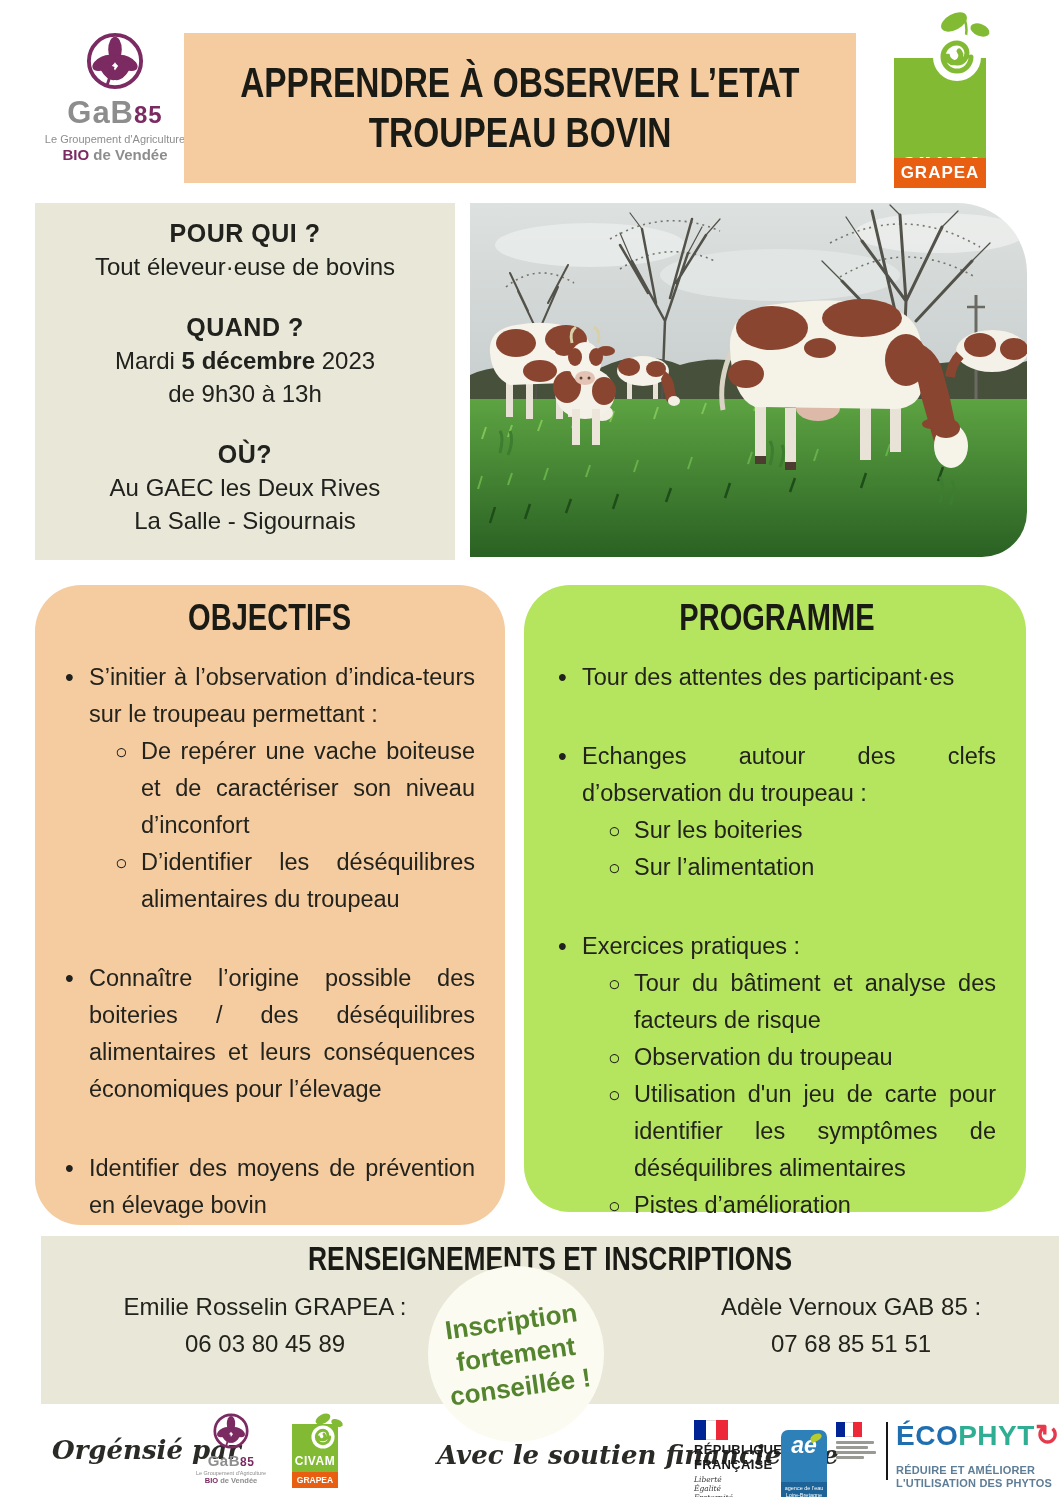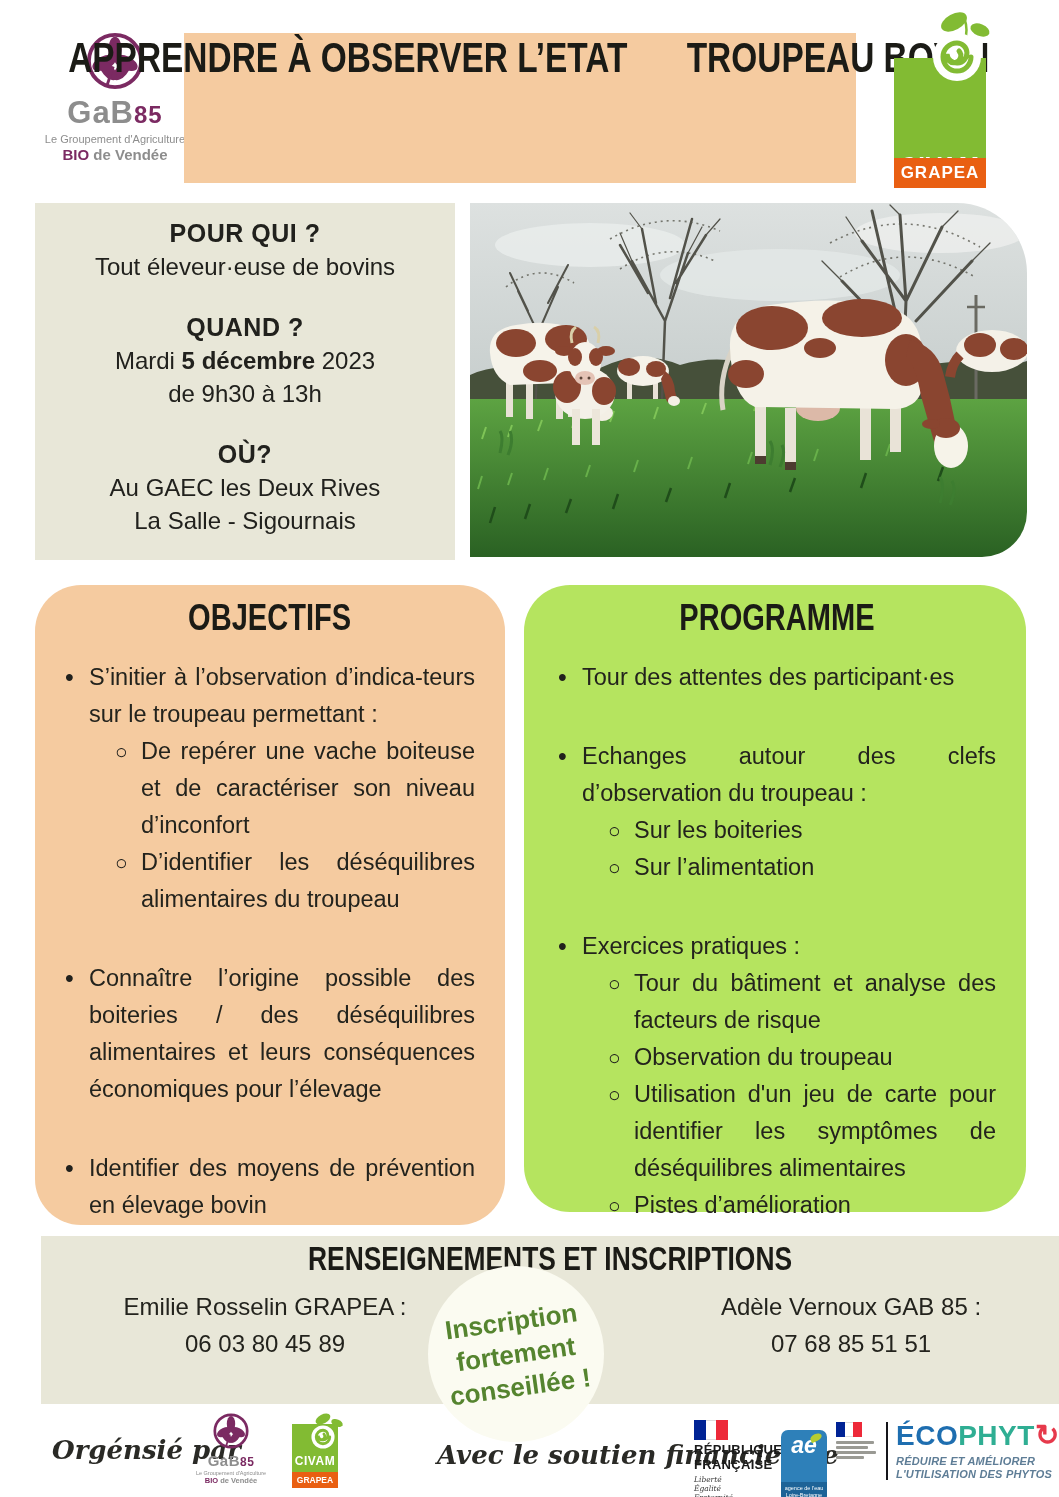--- a/index.html
+++ b/index.html
@@ -10,21 +10,21 @@
   #gab-logo{position:absolute;left:38px;top:32px;width:154px;text-align:center;}
   #gab-logo .gab-name{font-size:31px;font-weight:800;letter-spacing:1px;line-height:30px;margin-top:4px;}
   #gab-logo .gab-name .g1{color:#8d8d8d;}
   #gab-logo .gab-name .g2{color:#7b2a62;font-size:24px;}
   #gab-logo .gab-sub{font-size:11px;color:#8d8d8d;margin-top:3px;}
   #gab-logo .gab-bio{font-size:15px;font-weight:800;margin-top:1px;}
   #gab-logo .gab-bio .b1{color:#7b2a62;}
   #gab-logo .gab-bio .b2{color:#8d8d8d;}
 
   #title-box{position:absolute;left:184px;top:33px;width:672px;height:150px;background:#f5cba0;
-             display:flex;flex-direction:row;justify-content:center;text-align:center;}
+             display:flex;flex-direction:column;justify-content:center;text-align:center;}
   .display-line{font-weight:800;color:#1b1b16;font-size:38px;line-height:50px;}
   .squish{display:inline-block;transform:scale(0.88,1.1);transform-origin:50% 50%;white-space:nowrap;}
 
   #civam-logo{position:absolute;left:892px;top:24px;width:96px;height:162px;}
   #civam-square{position:absolute;left:2px;top:34px;width:92px;height:100px;background:#82bb33;}
   #civam-band{position:absolute;left:2px;top:134px;width:92px;height:30px;background:#e95f12;}
   #civam-logo .civam-name{position:absolute;left:0;bottom:3px;width:100%;text-align:center;
       color:#ffffff;font-weight:800;font-size:26px;letter-spacing:1px;transform:scale(0.92,1.15);}
   #civam-band .grapea{display:block;text-align:center;color:#fff;font-weight:700;font-size:17px;line-height:30px;letter-spacing:1px;}
   .civam-swirl{position:absolute;right:4px;top:6px;}
@@ -105,21 +105,21 @@
   #ministry-logo .mlines{margin-top:4px;}
   #ministry-logo .mline{height:2.5px;background:#9a9a94;margin-top:2.5px;border-radius:1px;}
 
   #footer-divider{position:absolute;left:886px;top:10px;width:2px;height:58px;background:#15151a;}
 
   #ecophyto{position:absolute;left:896px;top:8px;width:160px;}
   #ecophyto .eco-line{font-size:28px;font-weight:800;line-height:30px;letter-spacing:.5px;white-space:nowrap;}
   #ecophyto .e1{color:#1e6eb0;}
   #ecophyto .e2{color:#2fae93;}
   #ecophyto .e3{color:#e6394b;font-size:29px;}
-  #ecophyto .eco-sub{font-size:11px;font-weight:800;line-height:13px;color:#5e7d96;letter-spacing:.2px;margin-top:4px;font-style:italic;}
+  #ecophyto .eco-sub{font-size:11px;font-weight:800;line-height:13px;color:#5e7d96;letter-spacing:.2px;margin-top:13px;}
 </style>
 </head>
 <body>
 
 <div id="page">
 
   <div id="gab-logo">
     <svg width="58" height="58" viewBox="-30 -30 60 60">
       <circle cx="0" cy="0" r="27" fill="none" stroke="#7b2a62" stroke-width="4"></circle>
       <g fill="#7b2a62">

